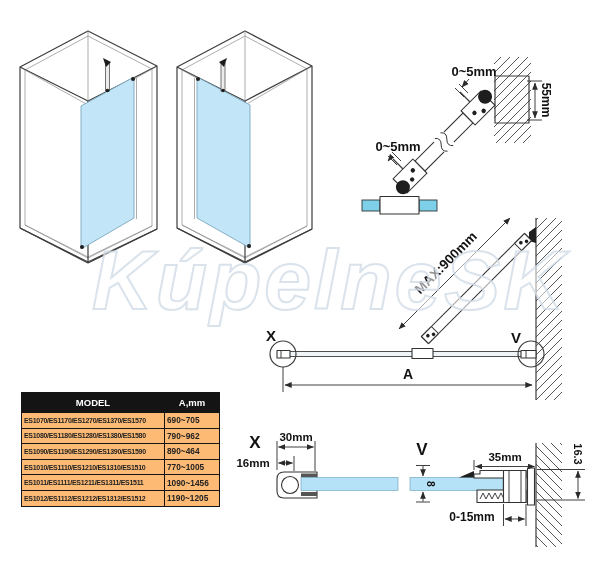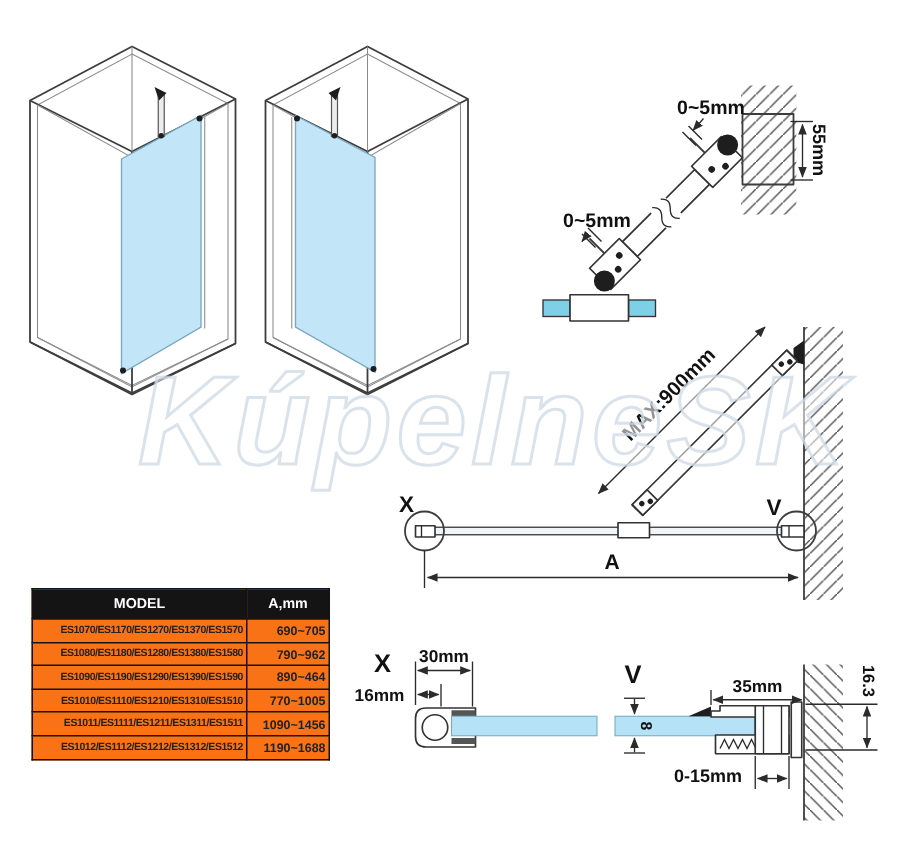--- a/index.html
+++ b/index.html
@@ -14,25 +14,25 @@
   .dk{fill:#1e1e1e;stroke:none;}
   text.d{font-family:"Liberation Sans",sans-serif;font-weight:bold;fill:#111;}
   
   #watermark{position:absolute;left:92px;top:238px;width:520px;
     font-family:"Liberation Sans",sans-serif;font-style:italic;font-weight:bold;
     font-size:84px;letter-spacing:3px;line-height:1;white-space:nowrap;
     color:rgba(255,255,255,0.55);-webkit-text-stroke:2px rgba(206,217,228,0.75);
     pointer-events:none;z-index:5;}
   
   #model-table{position:absolute;left:21px;top:392px;z-index:2;
-    border-collapse:collapse;background:#f97316;}
+    border-collapse:collapse;background:#fdba74;}
   #model-table th,#model-table td{border:1.6px solid #141414;}
   #model-table th{background:#141414;color:#fff;font-size:9.5px;font-weight:bold;
     height:19px;padding:0 2px;text-align:center;}
-  #model-table td{height:14.6px;padding:0 2px;text-align:right;font-weight:bold;color:#222;}
+  #model-table td{height:14.6px;padding:0 2px;text-align:left;font-weight:bold;color:#222;}
   #model-table td.model{width:138px;font-size:7px;letter-spacing:-0.3px;}
   #model-table td.val{width:50px;font-size:8.3px;}
 </style>
 </head>
 <body>
 
 <div id="stage">
 
 <svg width="600" height="568" viewBox="0 0 600 568">
   <defs>
@@ -259,18 +259,18 @@
         <tr>
           <td class="model">ES1010/ES1110/ES1210/ES1310/ES1510</td>
           <td class="val">770~1005</td>
         </tr>
         <tr>
           <td class="model">ES1011/ES1111/ES1211/ES1311/ES1511</td>
           <td class="val">1090~1456</td>
         </tr>
         <tr>
           <td class="model">ES1012/ES1112/ES1212/ES1312/ES1512</td>
-          <td class="val">1190~1688</td>
+          <td class="val">1190~1205</td>
         </tr>
       </tbody>
 </table>
 
 </div>
 
 </body></html>

